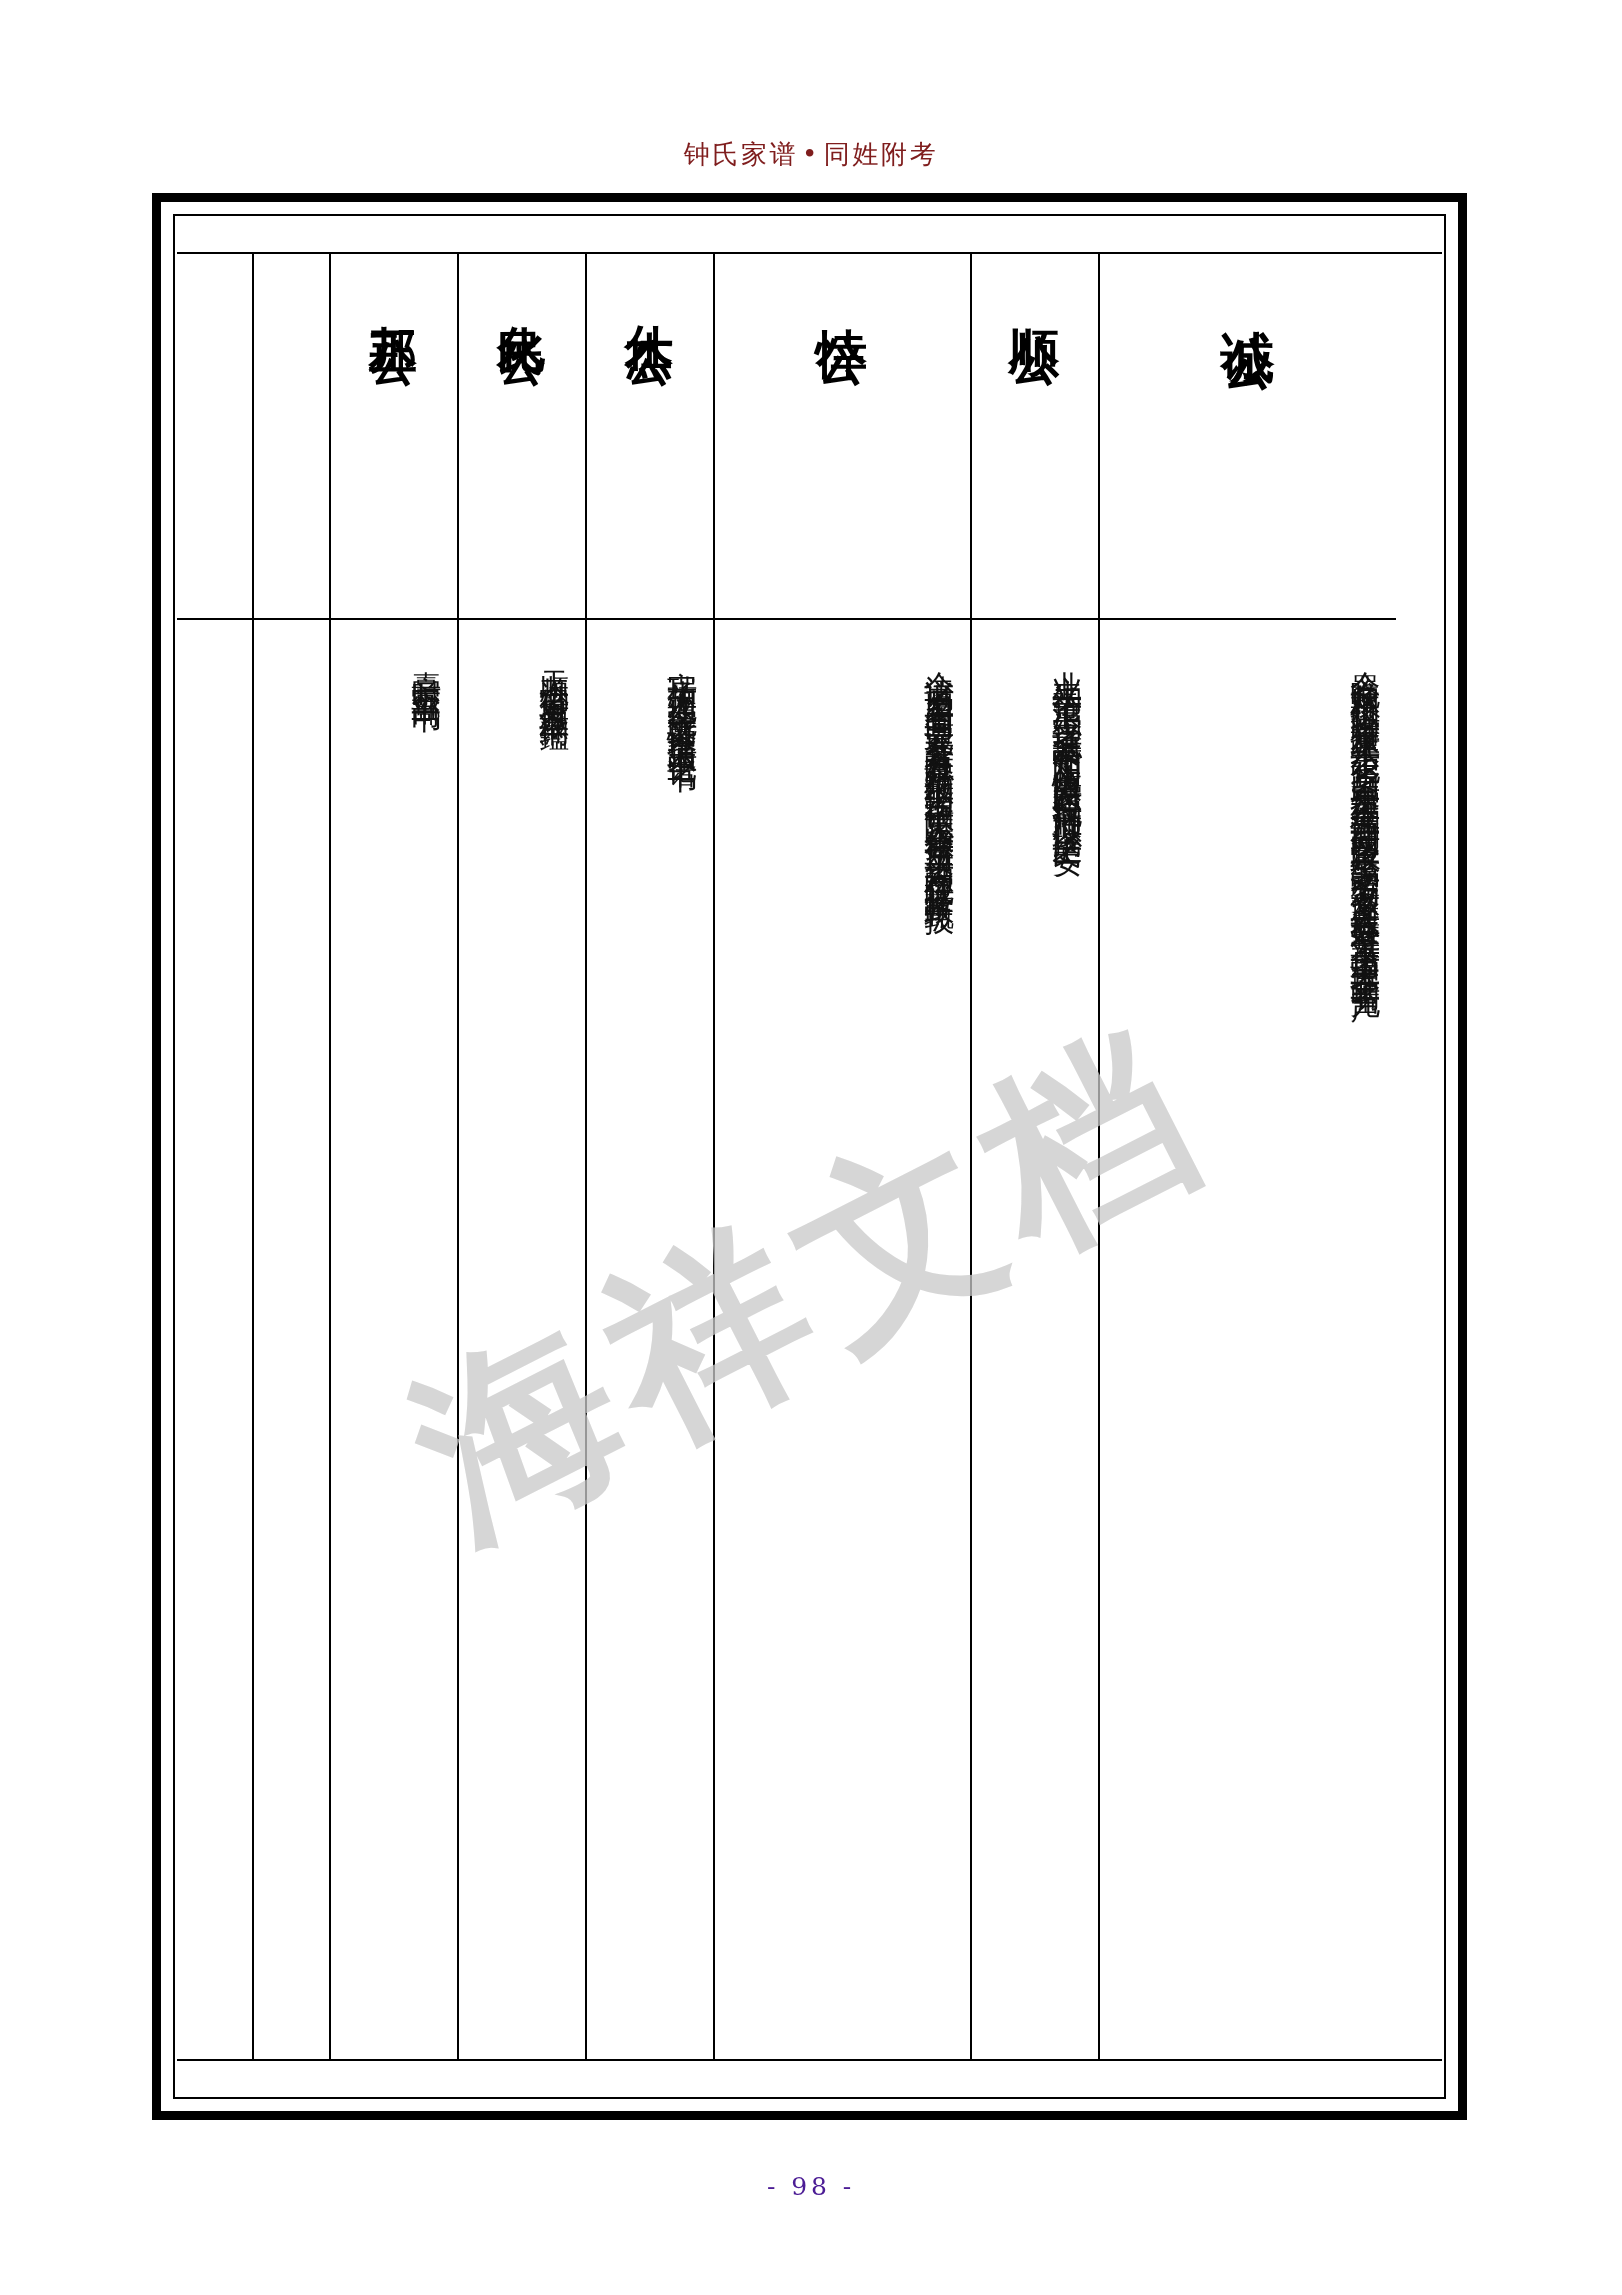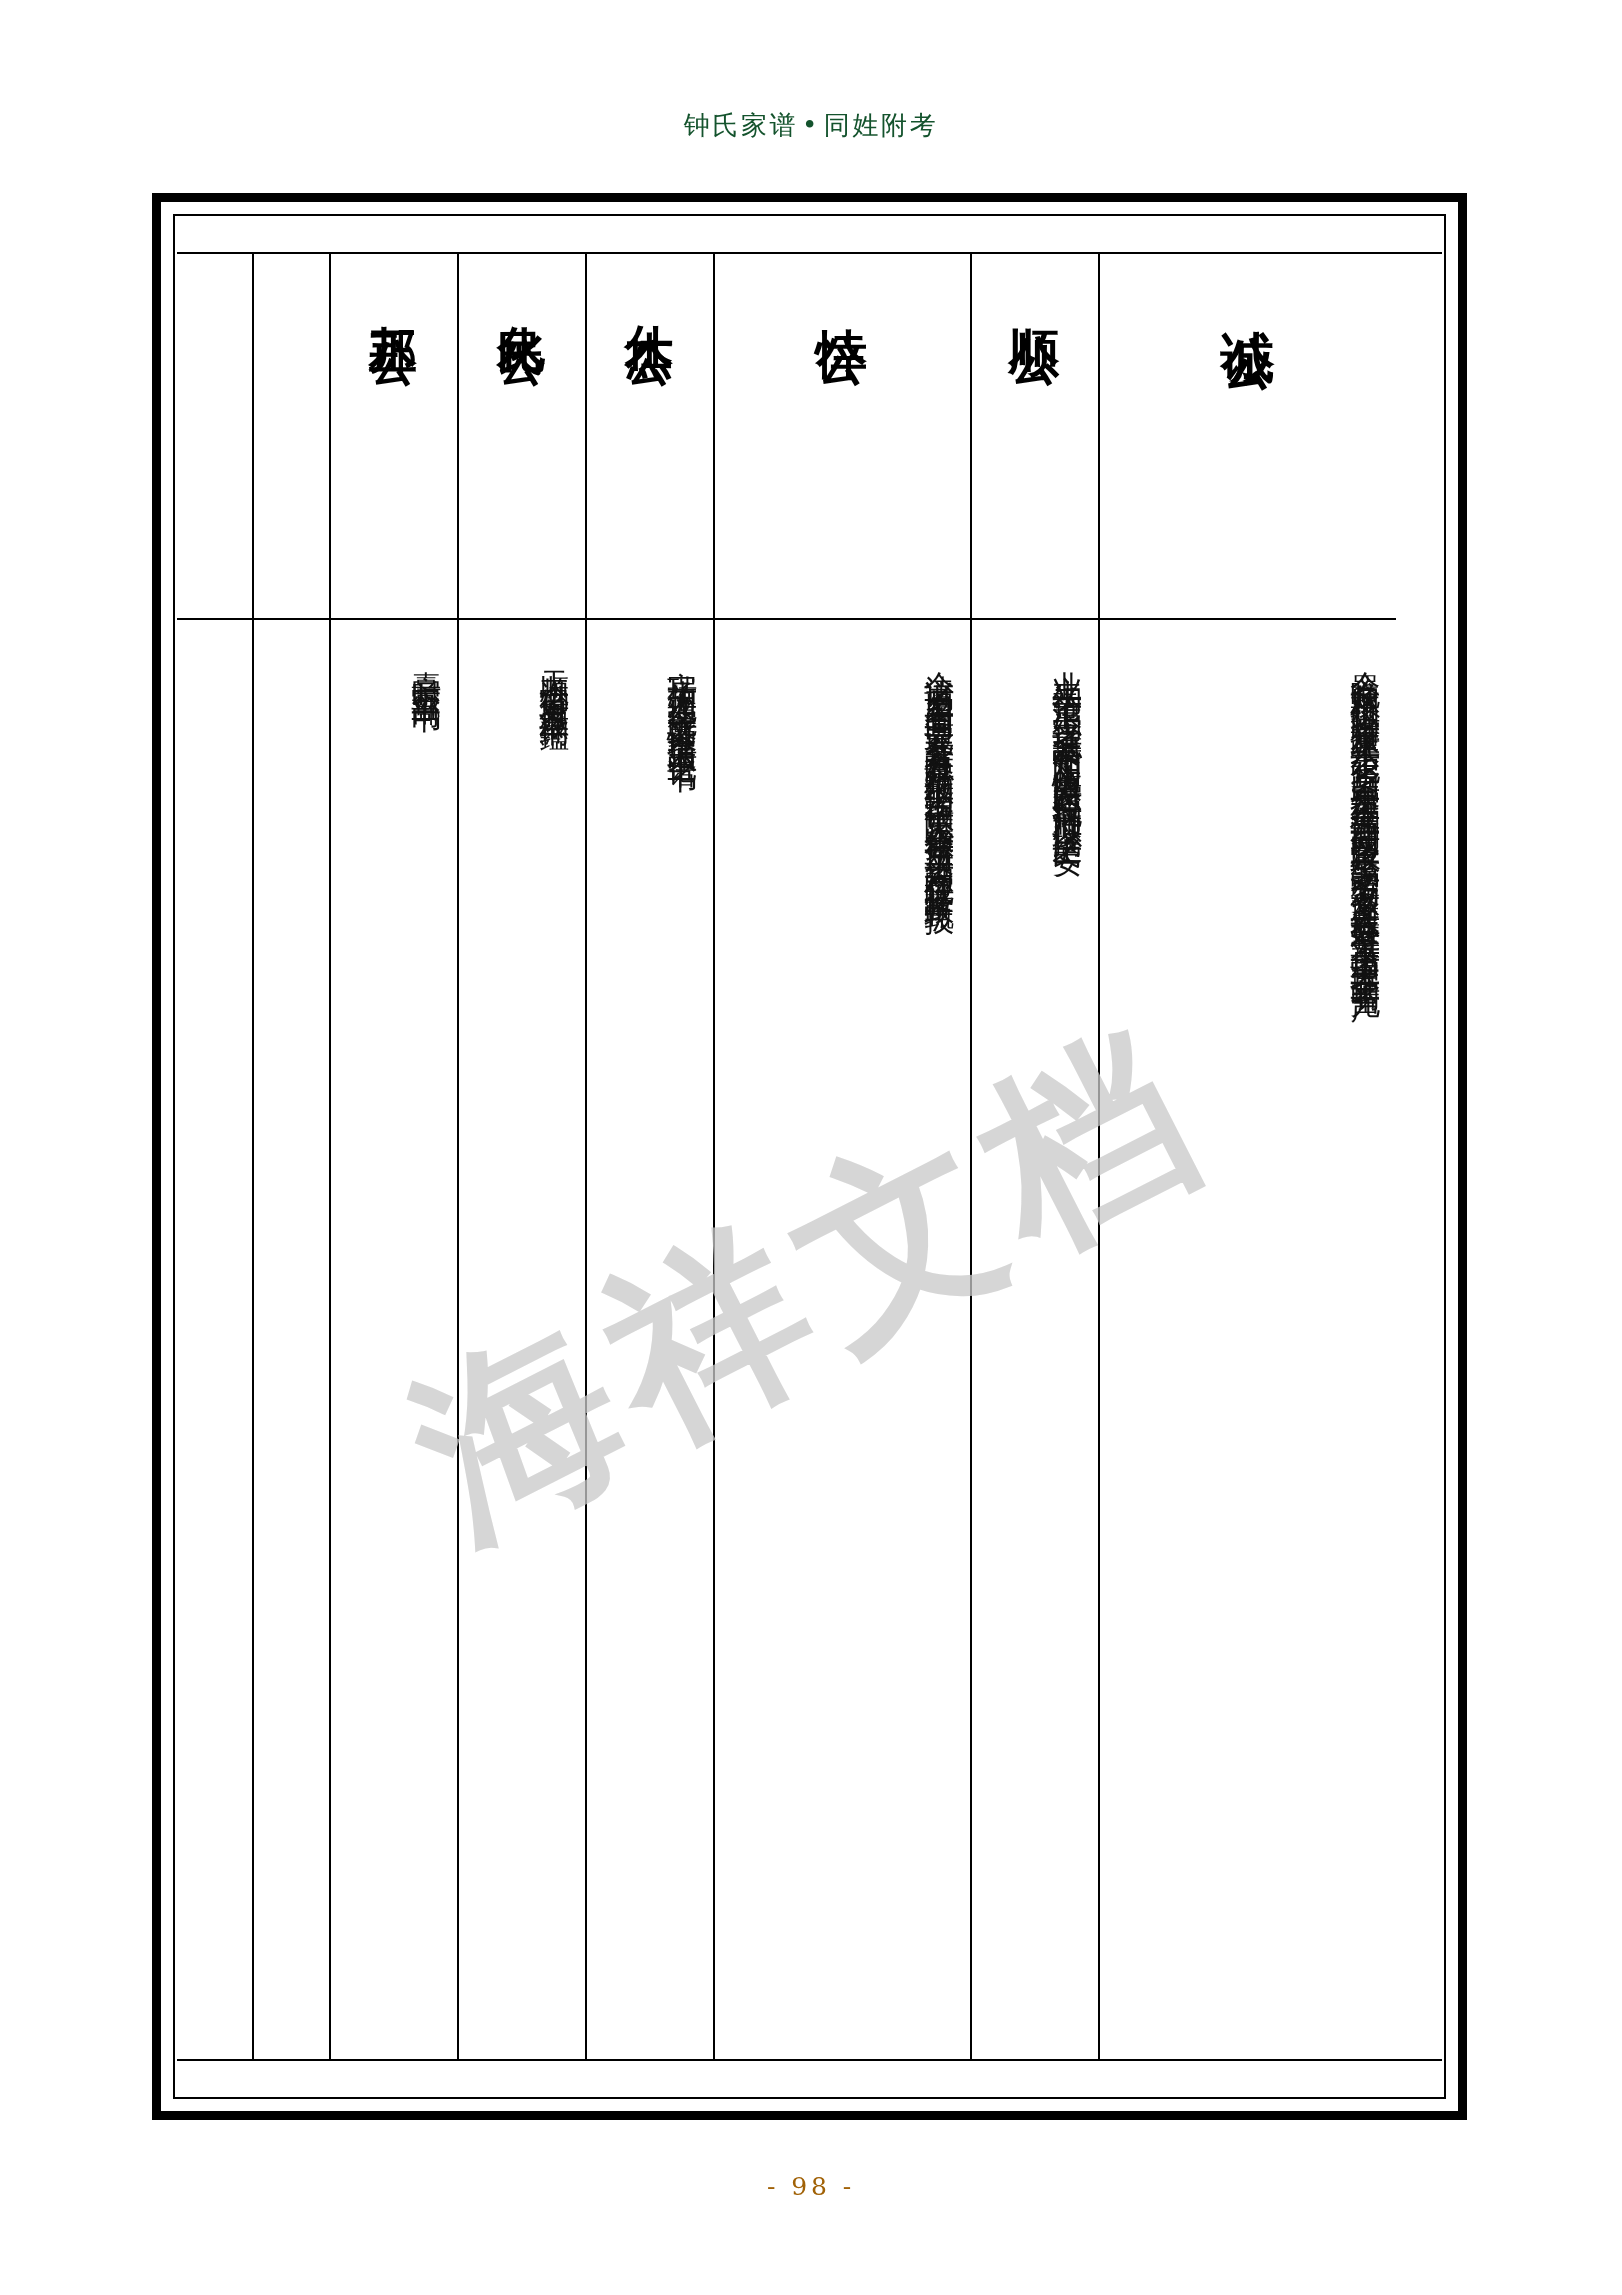--- a/index.html
+++ b/index.html
@@ -12,27 +12,27 @@
     height: 2295px;
     font-family: "DejaVu Serif", "Liberation Serif", serif;
     color: #111111;
     position: relative;
     overflow: hidden;
   }
 
   
   .page-header {
     position: absolute;
-    top: 108px;
+    top: 137px;
     left: 0;
     width: 100%;
     text-align: center;
     font-size: 26px;
     letter-spacing: 2.6px;
-    color: #14532d;
+    color: #7f1d1d;
     font-family: "DejaVu Serif", "Liberation Serif", serif;
   }
   .page-header .dot {
     padding: 0 3.9px;
   }
 
   
   .frame-outer {
     position: absolute;
     left: 152px;
@@ -151,21 +151,21 @@
   }
 
   
   .page-footer {
     position: absolute;
     left: 0;
     top: 2172px;
     width: 100%;
     text-align: center;
     font-size: 25px;
-    color: #a16207;
+    color: #4c1d95;
     letter-spacing: 3.9px;
     font-family: "DejaVu Serif", "Liberation Serif", serif;
   }
 </style>
 </head>
 <body>
 
 <div class="page-header">
   <span>钟氏家谱</span><span class="dot">•</span><span>同姓附考</span>
 </div>

